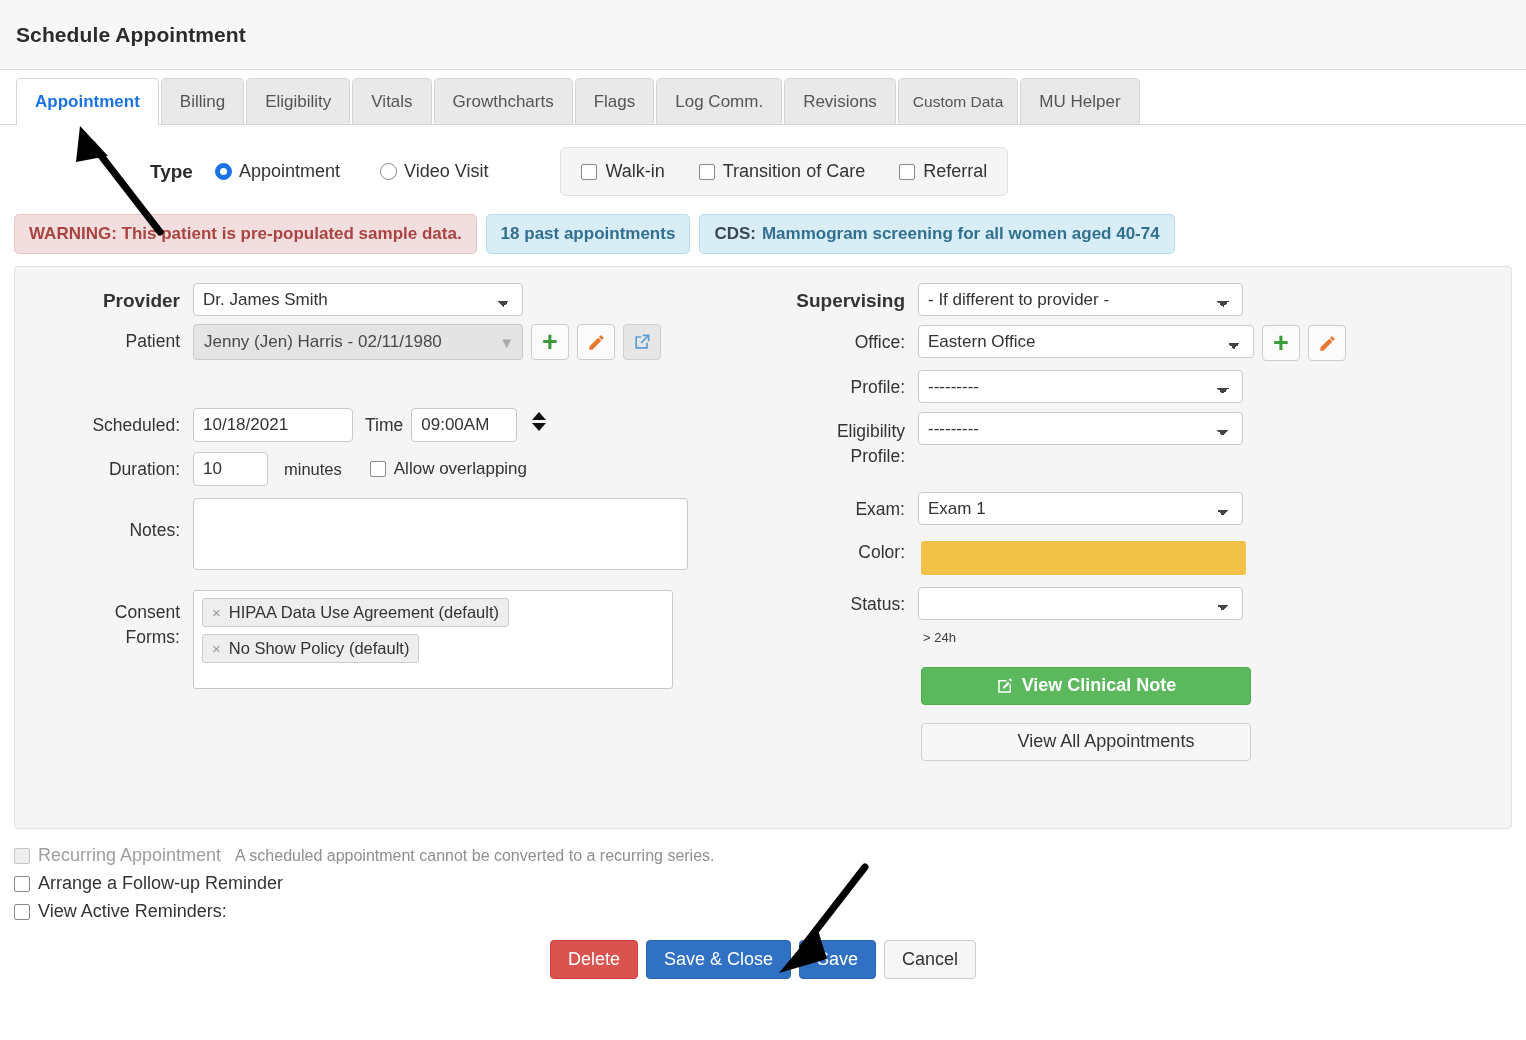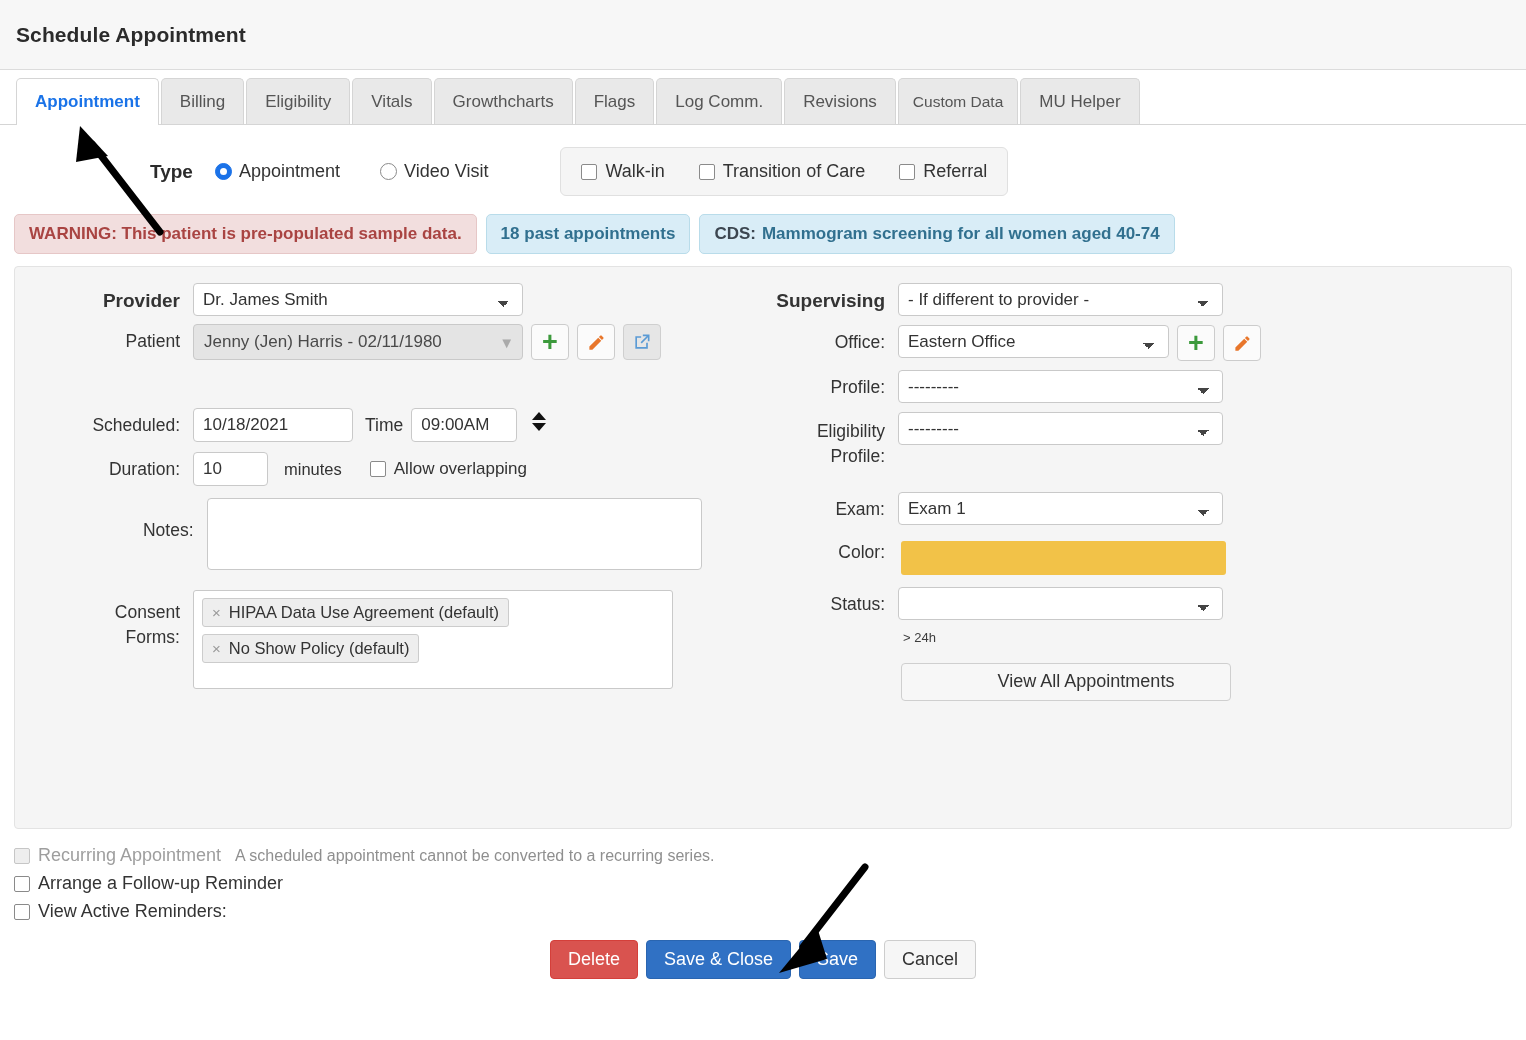--- a/index.html
+++ b/index.html
@@ -351,21 +351,21 @@
       <div class="frow" style="margin-top:10px;">
         <div class="flabel" style="width:165px;">Duration:</div>
         <input type="text" style="width: 75px; margin-left: 13px;" value="10">
         <div class="flabel" style="width:auto; padding:8px 0 0 16px; font-size:16.5px;">minutes</div>
         <div class="check-item" style="margin:7px 0 0 28px; font-size:17px;">
           <span class="cb"></span>
           <span>Allow overlapping</span>
         </div>
       </div>
 
-      <div class="frow" style="margin-top:12px;justify-content:center;">
+      <div class="frow" style="margin-top:12px;">
         <div class="flabel" style="width:165px; padding-top:22px;">Notes:</div>
         <textarea style="width: 495px; height: 72px; margin-left: 13px;"></textarea>
       </div>
 
       <div class="frow" style="margin-top:20px;">
         <div class="flabel" style="width:165px; padding-top:10px; line-height:1.45;">
           <div>Consent</div>
           <div>Forms:</div>
         </div>
         <div class="tokenbox" style="margin-left:13px;">
@@ -378,32 +378,32 @@
           <div>
             <span class="token">
               <span class="token-x">×</span>
               <span>No Show Policy (default)</span>
             </span>
           </div>
         </div>
       </div>
     </div>
 
-    <div style="position:absolute; left:712px; top:16px; width:620px;">
+    <div style="position:absolute; left:732px; top:16px; width:620px;">
 
       <div class="frow">
         <div class="flabel bold" style="width:158px; font-size:19px;">Supervising</div>
         <select style="width:325px; margin-left:13px;">
           <option>- If different to provider -</option>
         </select>
       </div>
 
       <div class="frow" style="margin-top:9px;">
         <div class="flabel" style="width:158px;">Office:</div>
-        <select style="width:271px; margin-left:13px;">
+        <select style="width:336px; margin-left:13px;">
           <option>Eastern Office</option>
         </select>
         <div class="iconbtn">
           <span class="plus-icon">+</span>
         </div>
         <div class="iconbtn">
           <svg width="19" height="19" viewBox="0 0 24 24">
             <path d="M3 17.2V21h3.8L18 9.8 14.2 6 3 17.2zM20.7 7.1c.4-.4.4-1 0-1.4l-2.4-2.4c-.4-.4-1-.4-1.4 0l-1.8 1.8L18.9 8.9l1.8-1.8z" fill="#e8762b"></path>
           </svg>
         </div>
@@ -440,20 +440,29 @@
 
       <div class="frow" style="margin-top:12px;">
         <div class="flabel" style="width:158px;">Status:</div>
         <select style="width:325px; margin-left:13px;">
           <option></option>
         </select>
       </div>
 
       <div class="subnote" style="margin:10px 0 0 174px;">&gt; 24h</div>
 
+      <div style="margin:22px 0 0 174px;">
+        <div class="btn-green">
+          <svg width="18" height="18" viewBox="0 0 24 24">
+            <path d="M3 4h11v2H5v13h13v-9h2v11H3V4z" fill="#ffffff"></path>
+            <path d="M20.8 3.6l-1.4-1.4c-.4-.4-1-.4-1.4 0l-1 1 2.8 2.8 1-1c.4-.4.4-1 0-1.4zM9.5 12.9l-.6 2.8 2.8-.6 6.6-6.6-2.2-2.2-6.6 6.6z" fill="#ffffff"></path>
+          </svg>
+          <span>View Clinical Note</span>
+        </div>
+      </div>
 
       <div style="margin:18px 0 0 174px;">
         <div class="btn-plain">
           <span>View All Appointments</span>
         </div>
       </div>
     </div>
   </div>
 
   <div class="bottom-checks">

